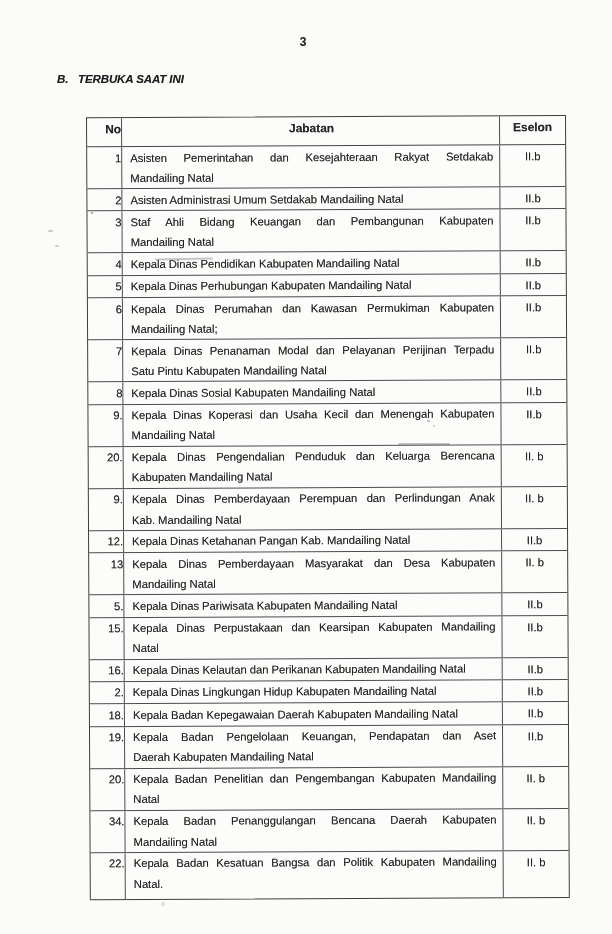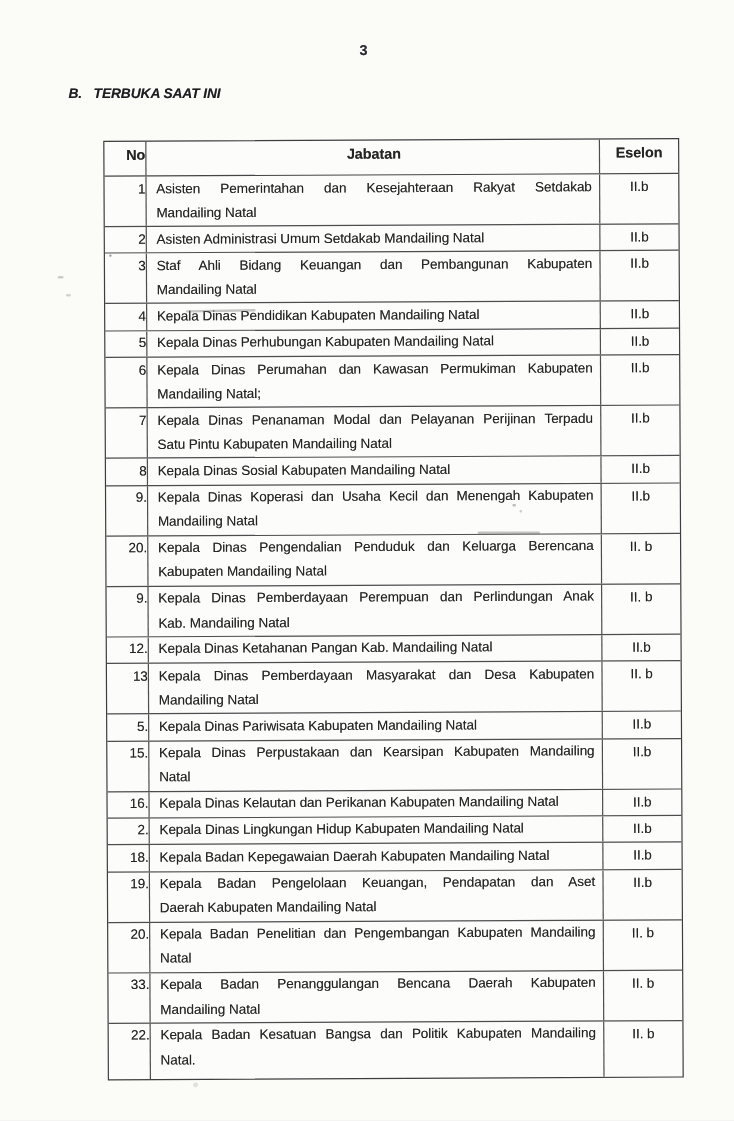--- a/index.html
+++ b/index.html
@@ -224,21 +224,21 @@
         </div>
         <div class="tr row">
           <div class="td td-no">20.</div>
           <div class="td td-jab">
             <div class="jline j">Kepala Badan Penelitian dan Pengembangan Kabupaten Mandailing</div>
             <div class="jline">Natal</div>
           </div>
           <div class="td td-esl">II. b</div>
         </div>
         <div class="tr row">
-          <div class="td td-no">33.</div>
+          <div class="td td-no">34.</div>
           <div class="td td-jab">
             <div class="jline j">Kepala Badan Penanggulangan Bencana Daerah Kabupaten</div>
             <div class="jline">Mandailing Natal</div>
           </div>
           <div class="td td-esl">II. b</div>
         </div>
         <div class="tr row">
           <div class="td td-no">22.</div>
           <div class="td td-jab">
             <div class="jline j">Kepala Badan Kesatuan Bangsa dan Politik Kabupaten Mandailing</div>

